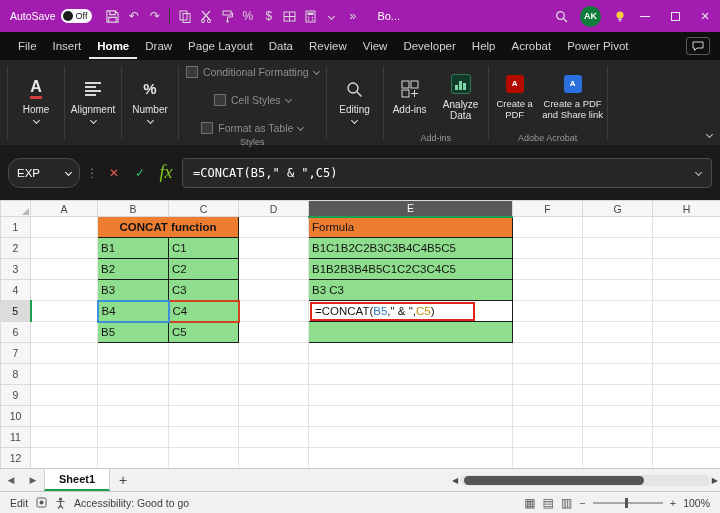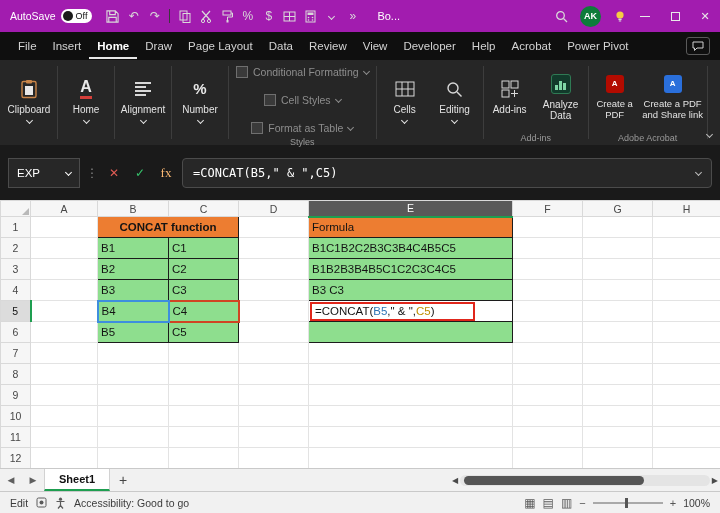--- a/index.html
+++ b/index.html
@@ -46,26 +46,26 @@
   .pct{color:#e8e8e8;font-size:15px;font-weight:700}
   .alignlines{display:flex;flex-direction:column;gap:2px}
   .alignlines i{display:block;height:2px;background:#d8d8d8}
   .analyze-tile{width:20px;height:20px;background:#123a2b;border:1px solid #2f7a54;border-radius:3px;display:flex;align-items:flex-end;justify-content:center;gap:1px;padding:3px}
   .analyze-tile i{display:block;width:3px;background:#7fd6a6}
   .pdf-tile{width:18px;height:18px;background:#b30b00;border-radius:3px;color:#fff;font-size:8px;font-weight:700;display:flex;align-items:center;justify-content:center}
   .collapse-chev{position:absolute;right:8px;bottom:8px;color:#bdbdbd}
 
   
   .formulabar{height:55px;background:#1a1a1a;display:flex;align-items:center;padding:0 8px;gap:6px;flex:0 0 auto}
-  .namebox{width:72px;height:30px;background:#272727;border:1px solid #4b4b4b;border-radius:0;color:#fff;font-size:11.5px;display:flex;align-items:center;justify-content:space-between;padding:0 8px}
+  .namebox{width:72px;height:30px;background:#272727;border:1px solid #4b4b4b;border-radius:12px;color:#fff;font-size:11.5px;display:flex;align-items:center;justify-content:space-between;padding:0 8px}
   .dots{color:#8a8a8a;font-size:12px}
   .fbtn{width:20px;text-align:center;font-size:12px}
   .fcancel{color:#e05c54}
   .fenter{color:#35c06a}
-  .ffx{color:#fdba74;font-family:"Liberation Serif",serif;font-size:13px}
+  .ffx{color:#84cc16;font-style:italic;font-family:"Liberation Serif",serif;font-size:18px}
   .finput{flex:1;height:30px;background:#272727;border:1px solid #4b4b4b;border-radius:4px;display:flex;align-items:center;color:#fff;font-family:"DejaVu Sans Mono",monospace;font-size:12px;padding:0 10px;gap:6px}
   .finput .ftext{flex:1;white-space:nowrap;overflow:hidden}
   .finput .chev{color:#bdbdbd}
 
   
   .gridwrap{height:268px;background:#fff;flex:0 0 auto}
   table.sheet{border-collapse:collapse;table-layout:fixed;width:720px}
   .sheet th,.sheet td{border:1px solid #e3e3e3;font-size:11.5px;color:#141414;overflow:hidden;white-space:nowrap;padding:0 3px;height:21px;text-align:left;font-weight:400}
   .sheet tr.hdr th{height:16px;background:#f6f6f6;color:#474747;border:1px solid #d9d9d9;text-align:center;font-size:10.5px;padding:0}
   .sheet th.rh{background:#f6f6f6;color:#474747;border:1px solid #d9d9d9;text-align:center;font-size:10.5px;padding:0}
@@ -211,31 +211,20 @@
         <svg width="12" height="10" viewBox="0 0 12 10">
             <path d="M1 1 h10 v6 h-6 l-2.5 2.5 v-2.5 h-1.5 z" fill="none" stroke="#cfcfcf"></path>
           </svg>
       </span>
 
     </div>
   </div>
 
   <div class="ribbon">
 
-    <div class="bigbtn">
-      <span class="ic">
-        <svg width="18" height="20" viewBox="0 0 18 20">
-            <rect x="2" y="2.5" width="14" height="16" rx="1.5" fill="none" stroke="#c98548" stroke-width="1.4"></rect>
-            <rect x="6" y="1" width="6" height="3.5" rx="1" fill="#c98548"></rect>
-            <rect x="5" y="7" width="8" height="9" fill="#e8e8e8"></rect>
-          </svg>
-      </span>
-      <span>Clipboard</span>
-      <span class="chev"></span>
-    </div>
 
     <div class="vdiv"></div>
 
     <div class="bigbtn">
       <span class="ic">
           <span class="fontA">A</span>
         </span>
       <span>Home</span>
       <span class="chev"></span>
     </div>
@@ -283,30 +272,20 @@
           <span class="sicon"></span>
           <span>Format as Table</span>
           <span class="chev"></span>
         </div>
       </div>
       <div class="glabel">Styles</div>
     </div>
 
     <div class="vdiv"></div>
 
-    <div class="bigbtn">
-      <span class="ic">
-        <svg width="20" height="16" viewBox="0 0 20 16">
-            <rect x="1" y="1" width="18" height="14" fill="none" stroke="#d8d8d8"></rect>
-            <path d="M1 8 h18 M7 1 v14 M13 1 v14" stroke="#d8d8d8"></path>
-          </svg>
-      </span>
-      <span>Cells</span>
-      <span class="chev"></span>
-    </div>
 
     <div class="bigbtn">
       <span class="ic">
         <svg width="17" height="17" viewBox="0 0 17 17">
             <circle cx="7" cy="7" r="5" fill="none" stroke="#d8d8d8" stroke-width="1.4"></circle>
             <path d="M11 11 L15.5 15.5" stroke="#d8d8d8" stroke-width="1.4"></path>
           </svg>
       </span>
       <span>Editing</span>
       <span class="chev"></span>

